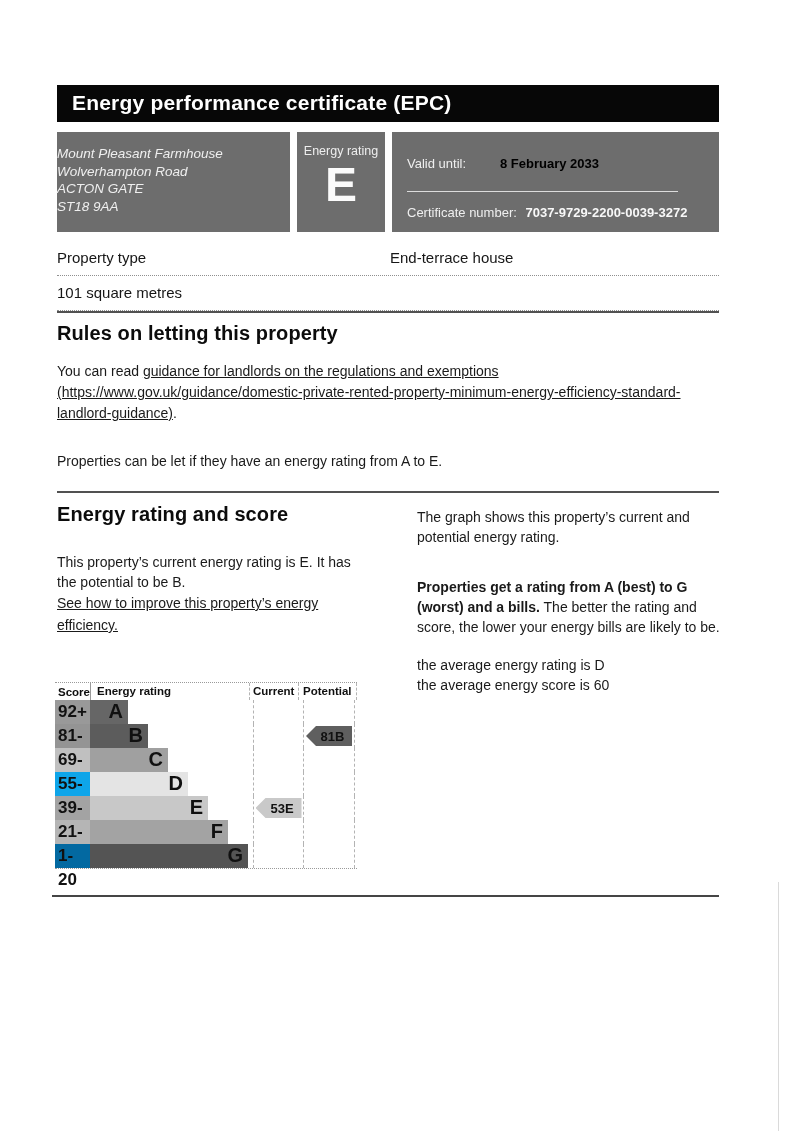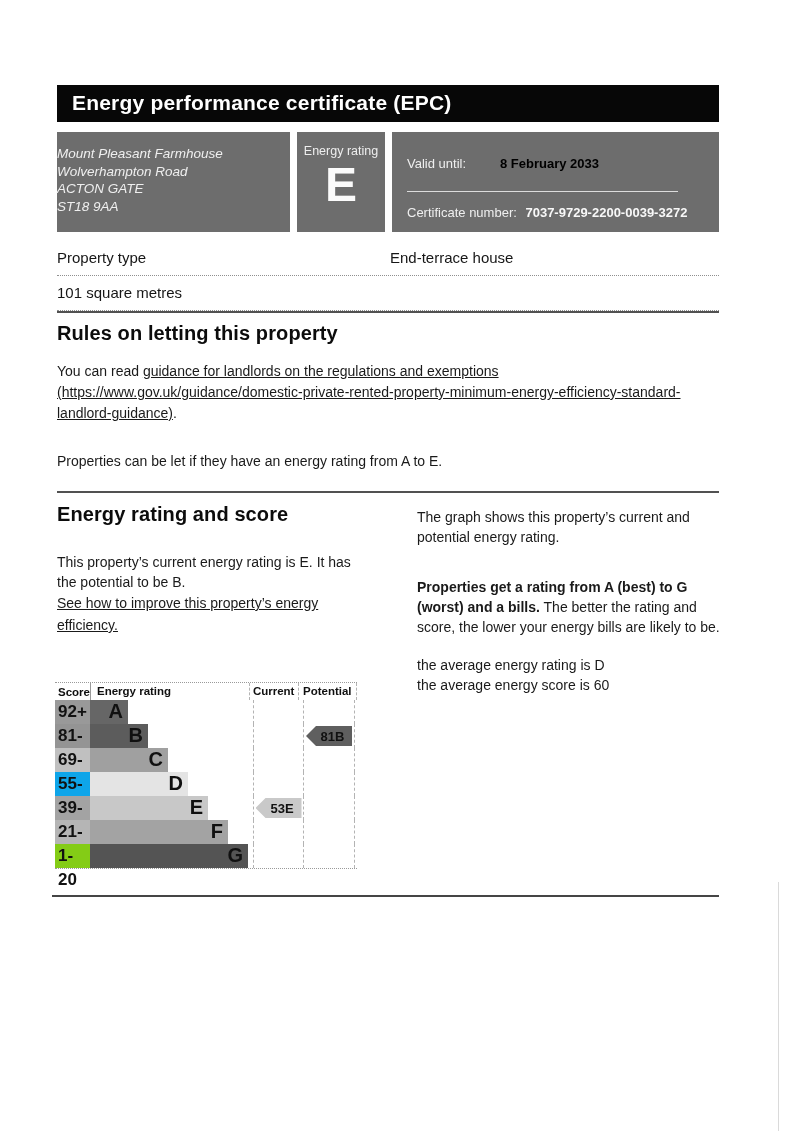--- a/index.html
+++ b/index.html
@@ -211,21 +211,21 @@
       </div>
       <div class="chart-row">
         <div class="score-cell" style="background: rgb(181, 181, 181);">21-38</div>
         <div class="bar-area">
           <div class="band-bar" style="width: 138px; background: rgb(163, 163, 163);">F</div>
         </div>
         <div class="cur-cell"></div>
         <div class="pot-cell"></div>
       </div>
       <div class="chart-row">
-        <div class="score-cell" style="background: #84cc16;">1-20</div>
+        <div class="score-cell" style="background: #0369a1;">1-20</div>
         <div class="bar-area">
           <div class="band-bar" style="width: 158px; background: rgb(84, 84, 84);">G</div>
         </div>
         <div class="cur-cell"></div>
         <div class="pot-cell"></div>
       </div>
     </div>
 </div>
 
 <div class="abs divider divider-3"></div>

